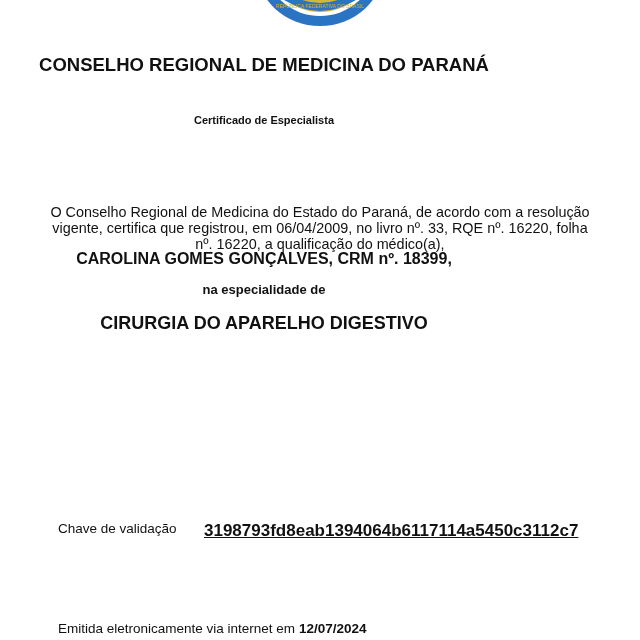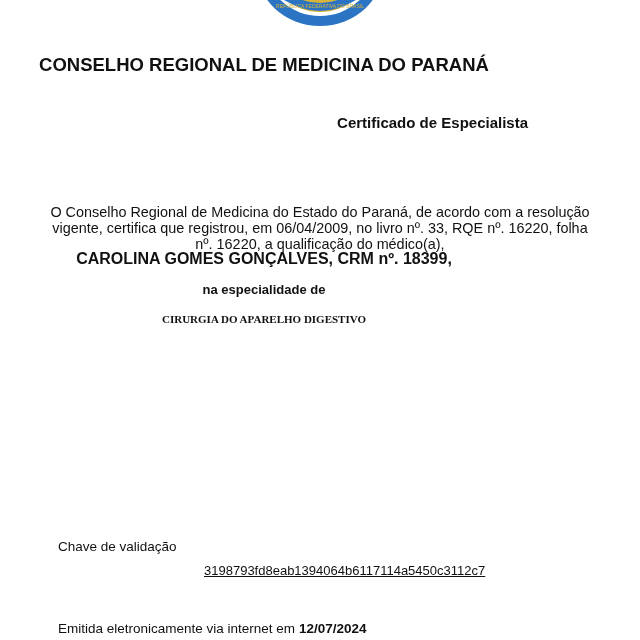--- a/index.html
+++ b/index.html
@@ -1,27 +1,27 @@
 <!DOCTYPE html>
 <html><head>
 <meta charset="utf-8">
 <style>
   html, body { margin:0; padding:0; }
   body { width:640px; height:640px; background:#ffffff; overflow:hidden; position:relative;
          font-family:"Liberation Sans", sans-serif; color:#111; }
   .seal { position:absolute; left:253px; top:-34px; width:134px; height:62px; overflow:hidden; }
   .abs { position:absolute; left:0; width:528px; text-align:center; }
   .title { top:54px; font-size:18.5px; font-weight:bold; }
-  .subtitle { top:114px; font-size:15px; font-weight:bold;text-align:right; }
+  .subtitle { top:114px; font-size:11px; font-weight:bold; }
   .body { top:183px; left:50px; width:540px; font-size:14.4px; line-height:16px;margin-top:21px; }
   .name { top:250px; font-size:16px; font-weight:bold; }
   .esp-label { top:282px; font-size:13px; font-weight:bold; }
-  .esp { top:313px; font-size:11px; font-weight:bold;font-family:Liberation Serif, serif; }
-  .key-label { position:absolute; left:58px; top:521px; font-size:13.5px;margin-top:18px; }
-  .key { position:absolute; left:204px; top:521px; font-size:13px; font-weight:normal; text-decoration:underline;margin-top:42px; }
+  .esp { top:313px; font-size:18px; font-weight:bold; }
+  .key-label { position:absolute; left:58px; top:521px; font-size:13.5px; }
+  .key { position:absolute; left:204px; top:521px; font-size:17px; font-weight:bold; text-decoration:underline; }
   .issued { position:absolute; left:58px; top:621px; font-size:13.5px; }
   .issued b { font-weight:bold; }
 </style>
 </head>
 <body>
 
 <div class="seal">
   <svg width="134" height="62" viewBox="0 0 134 62">
     <ellipse cx="67" cy="0" rx="64" ry="60" fill="#2b74c4"></ellipse>
     <ellipse cx="67" cy="0" rx="54" ry="50" fill="#ffffff"></ellipse>

